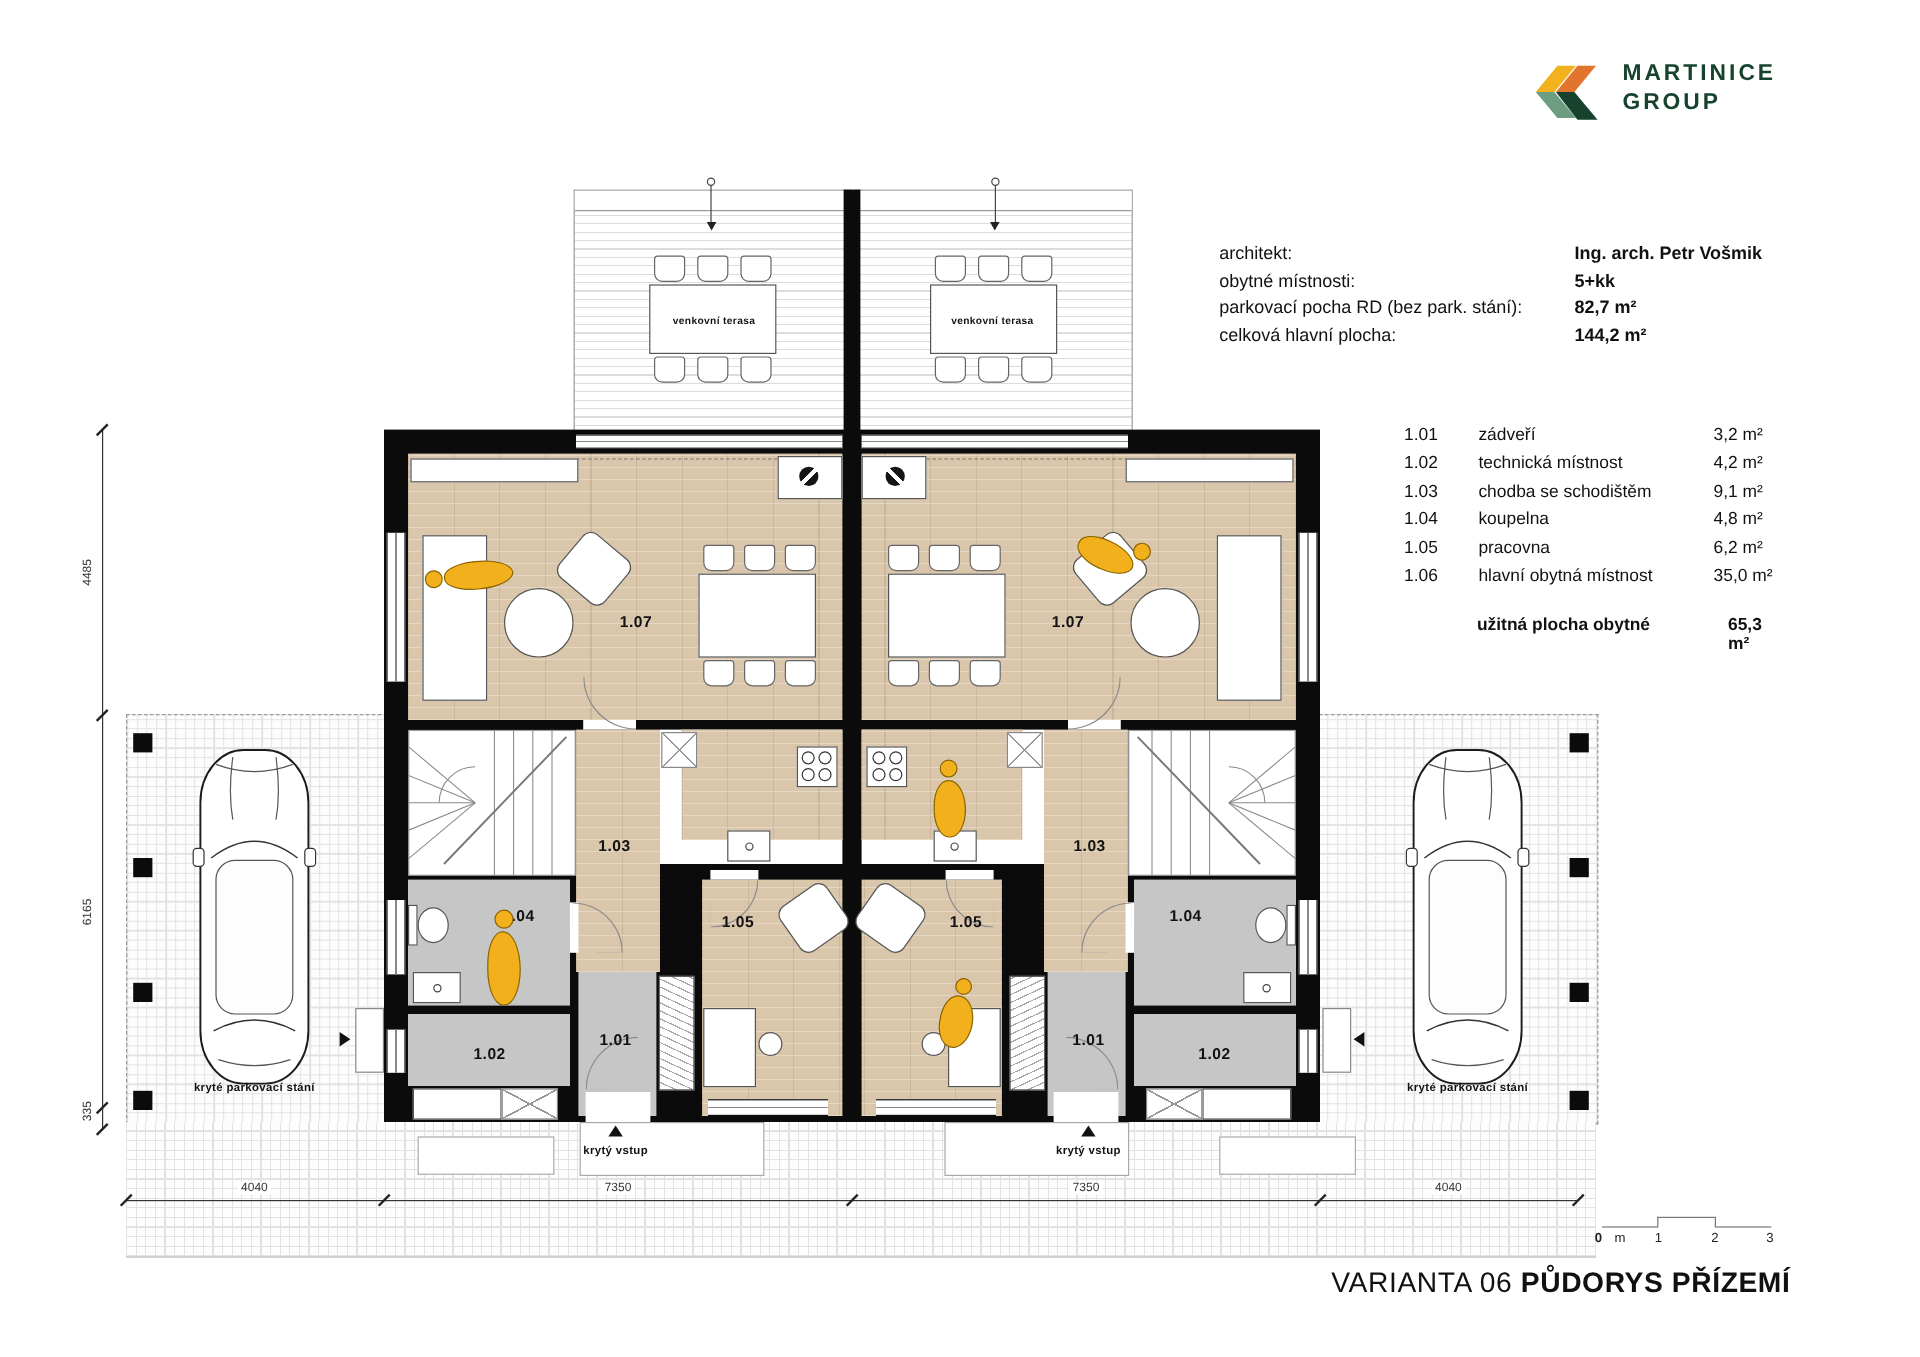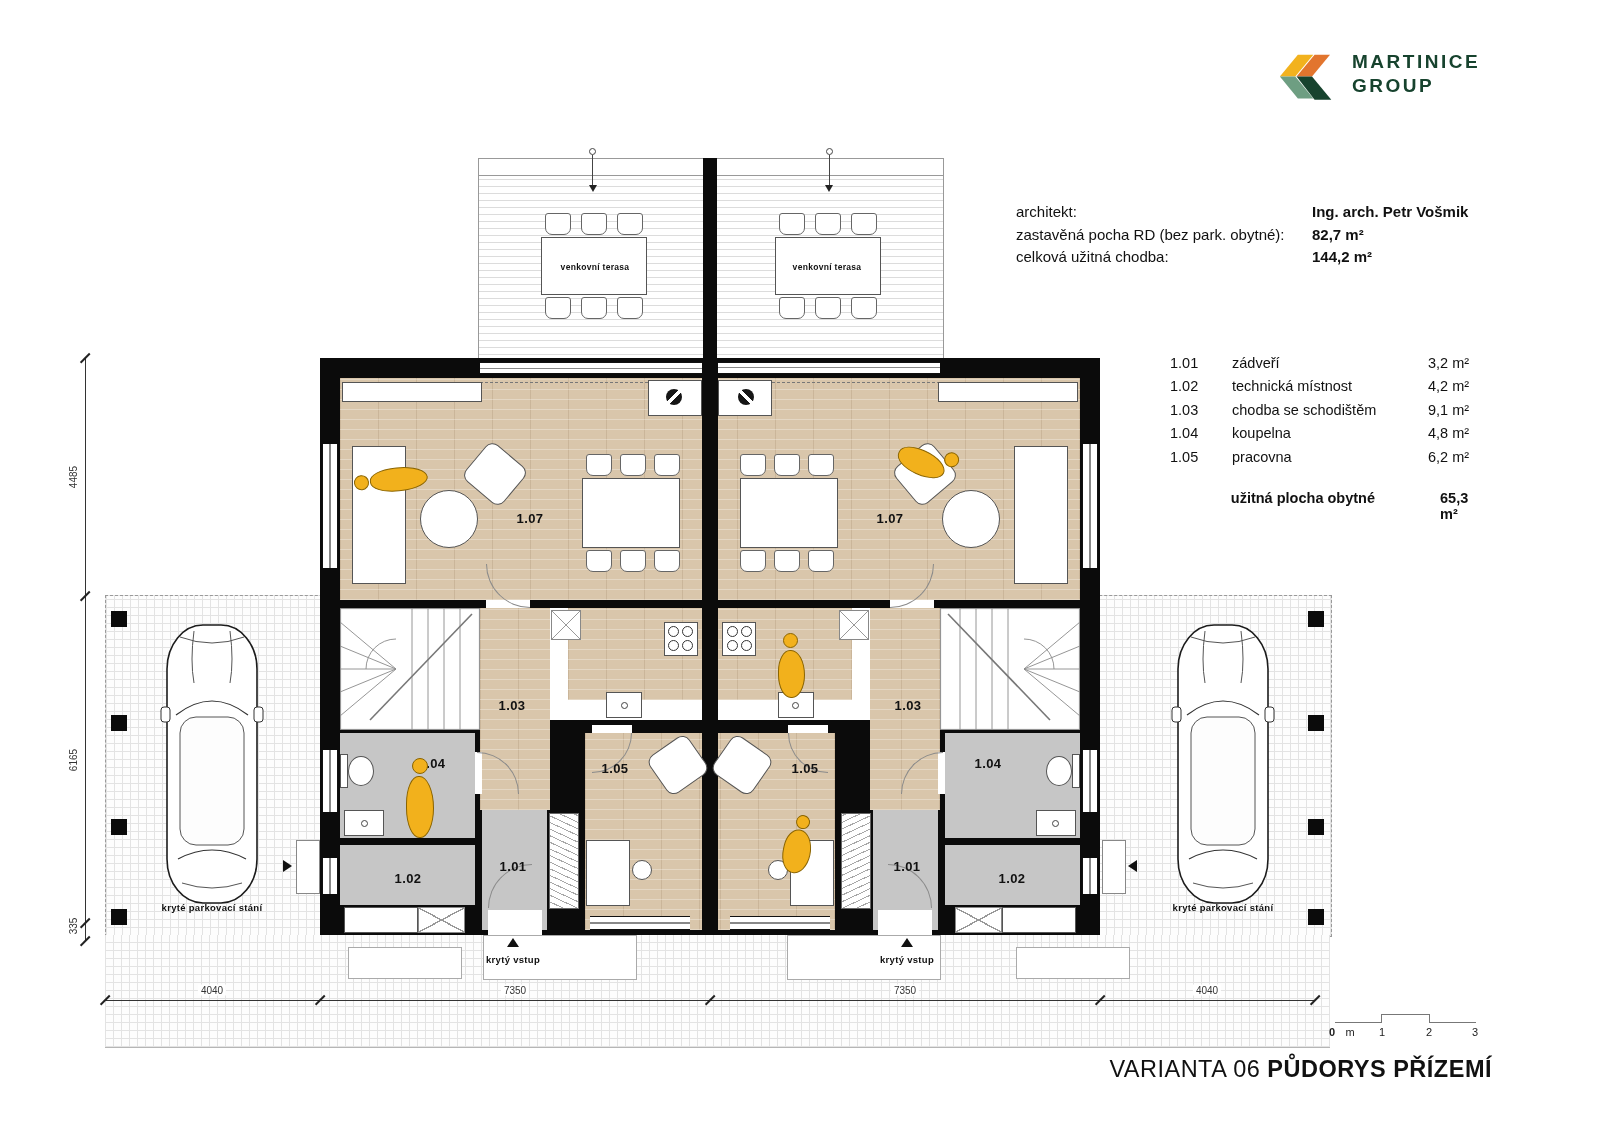--- a/index.html
+++ b/index.html
@@ -95,22 +95,23 @@
     <polygon points="6,46 30,46 58,80 34,80" fill="#6E9E82"></polygon>
     <polygon points="32,46 56,46 86,82 60,82" fill="#17432E"></polygon>
   </svg>
   <div class="logotext">
     <div>MARTINICE</div>
     <div>GROUP</div>
   </div>
 
   <div class="a" style="left:1016px;top:203px;width:480px">
     <div class="inforow"><span class="l">architekt:</span><span class="v">Ing. arch. Petr Vošmik</span></div>
-    <div class="inforow"><span class="l">zastavěná pocha RD (bez park. obytné):</span><span class="v">82,7 m²</span></div>
-    <div class="inforow"><span class="l">celková užitná chodba:</span><span class="v">144,2 m²</span></div>
+    <div class="inforow"><span class="l">obytné místnosti:</span><span class="v">5+kk</span></div>
+    <div class="inforow"><span class="l">parkovací pocha RD (bez park. stání):</span><span class="v">82,7 m²</span></div>
+    <div class="inforow"><span class="l">celková hlavní plocha:</span><span class="v">144,2 m²</span></div>
   </div>
 
   <div class="a" style="left:1170px;top:355px;width:312px">
     <div class="legrow">
         <span class="n">1.01</span>
         <span class="nm">zádveří</span>
         <span class="ar">3,2 m²</span>
       </div>
     <div class="legrow">
         <span class="n">1.02</span>
@@ -124,20 +125,25 @@
       </div>
     <div class="legrow">
         <span class="n">1.04</span>
         <span class="nm">koupelna</span>
         <span class="ar">4,8 m²</span>
       </div>
     <div class="legrow">
         <span class="n">1.05</span>
         <span class="nm">pracovna</span>
         <span class="ar">6,2 m²</span>
+      </div>
+    <div class="legrow">
+        <span class="n">1.06</span>
+        <span class="nm">hlavní obytná místnost</span>
+        <span class="ar">35,0 m²</span>
       </div>
     <div style="height:18px"></div>
     <div class="legtotal">
         <span class="tl">užitná plocha obytné</span>
         <span class="ar">65,3 m²</span>
       </div>
   </div>
 
   <div class="a grid padb" style="left:105px;top:595px;width:1225px;height:340px"></div>
   <div class="a grid" style="left:105px;top:935px;width:1225px;height:112px;border-bottom:1px solid #b5b5b5"></div>

